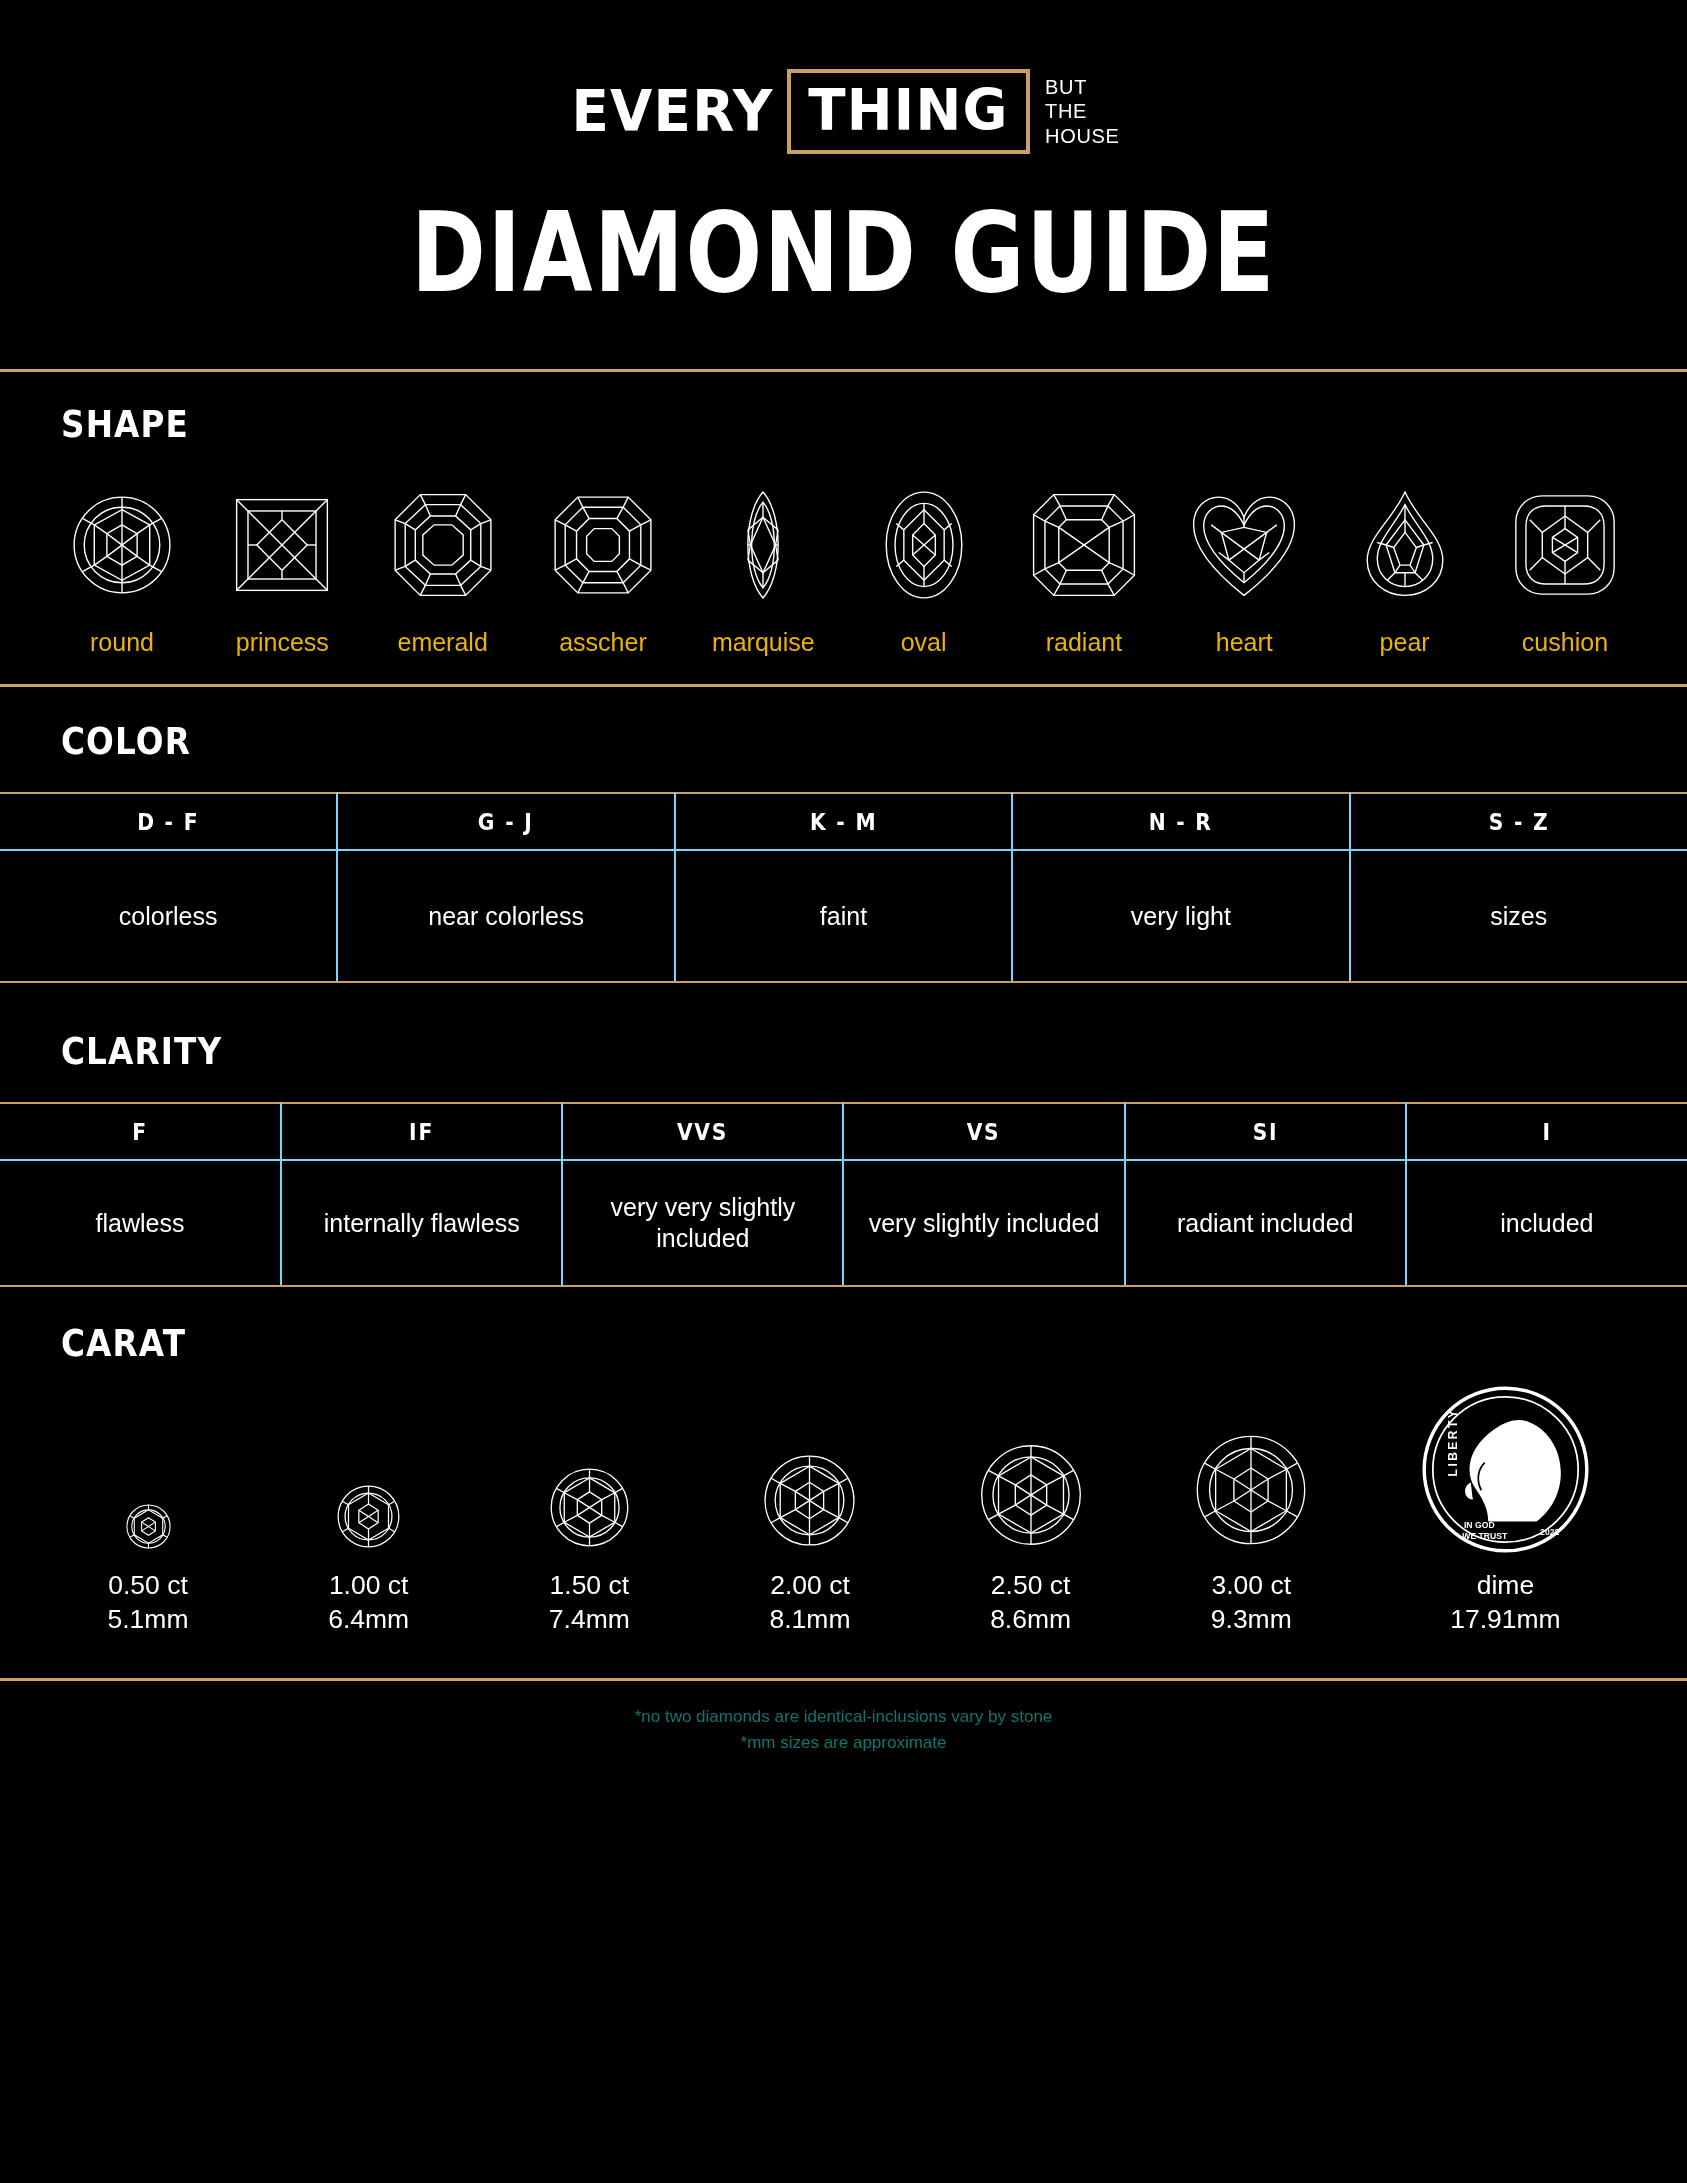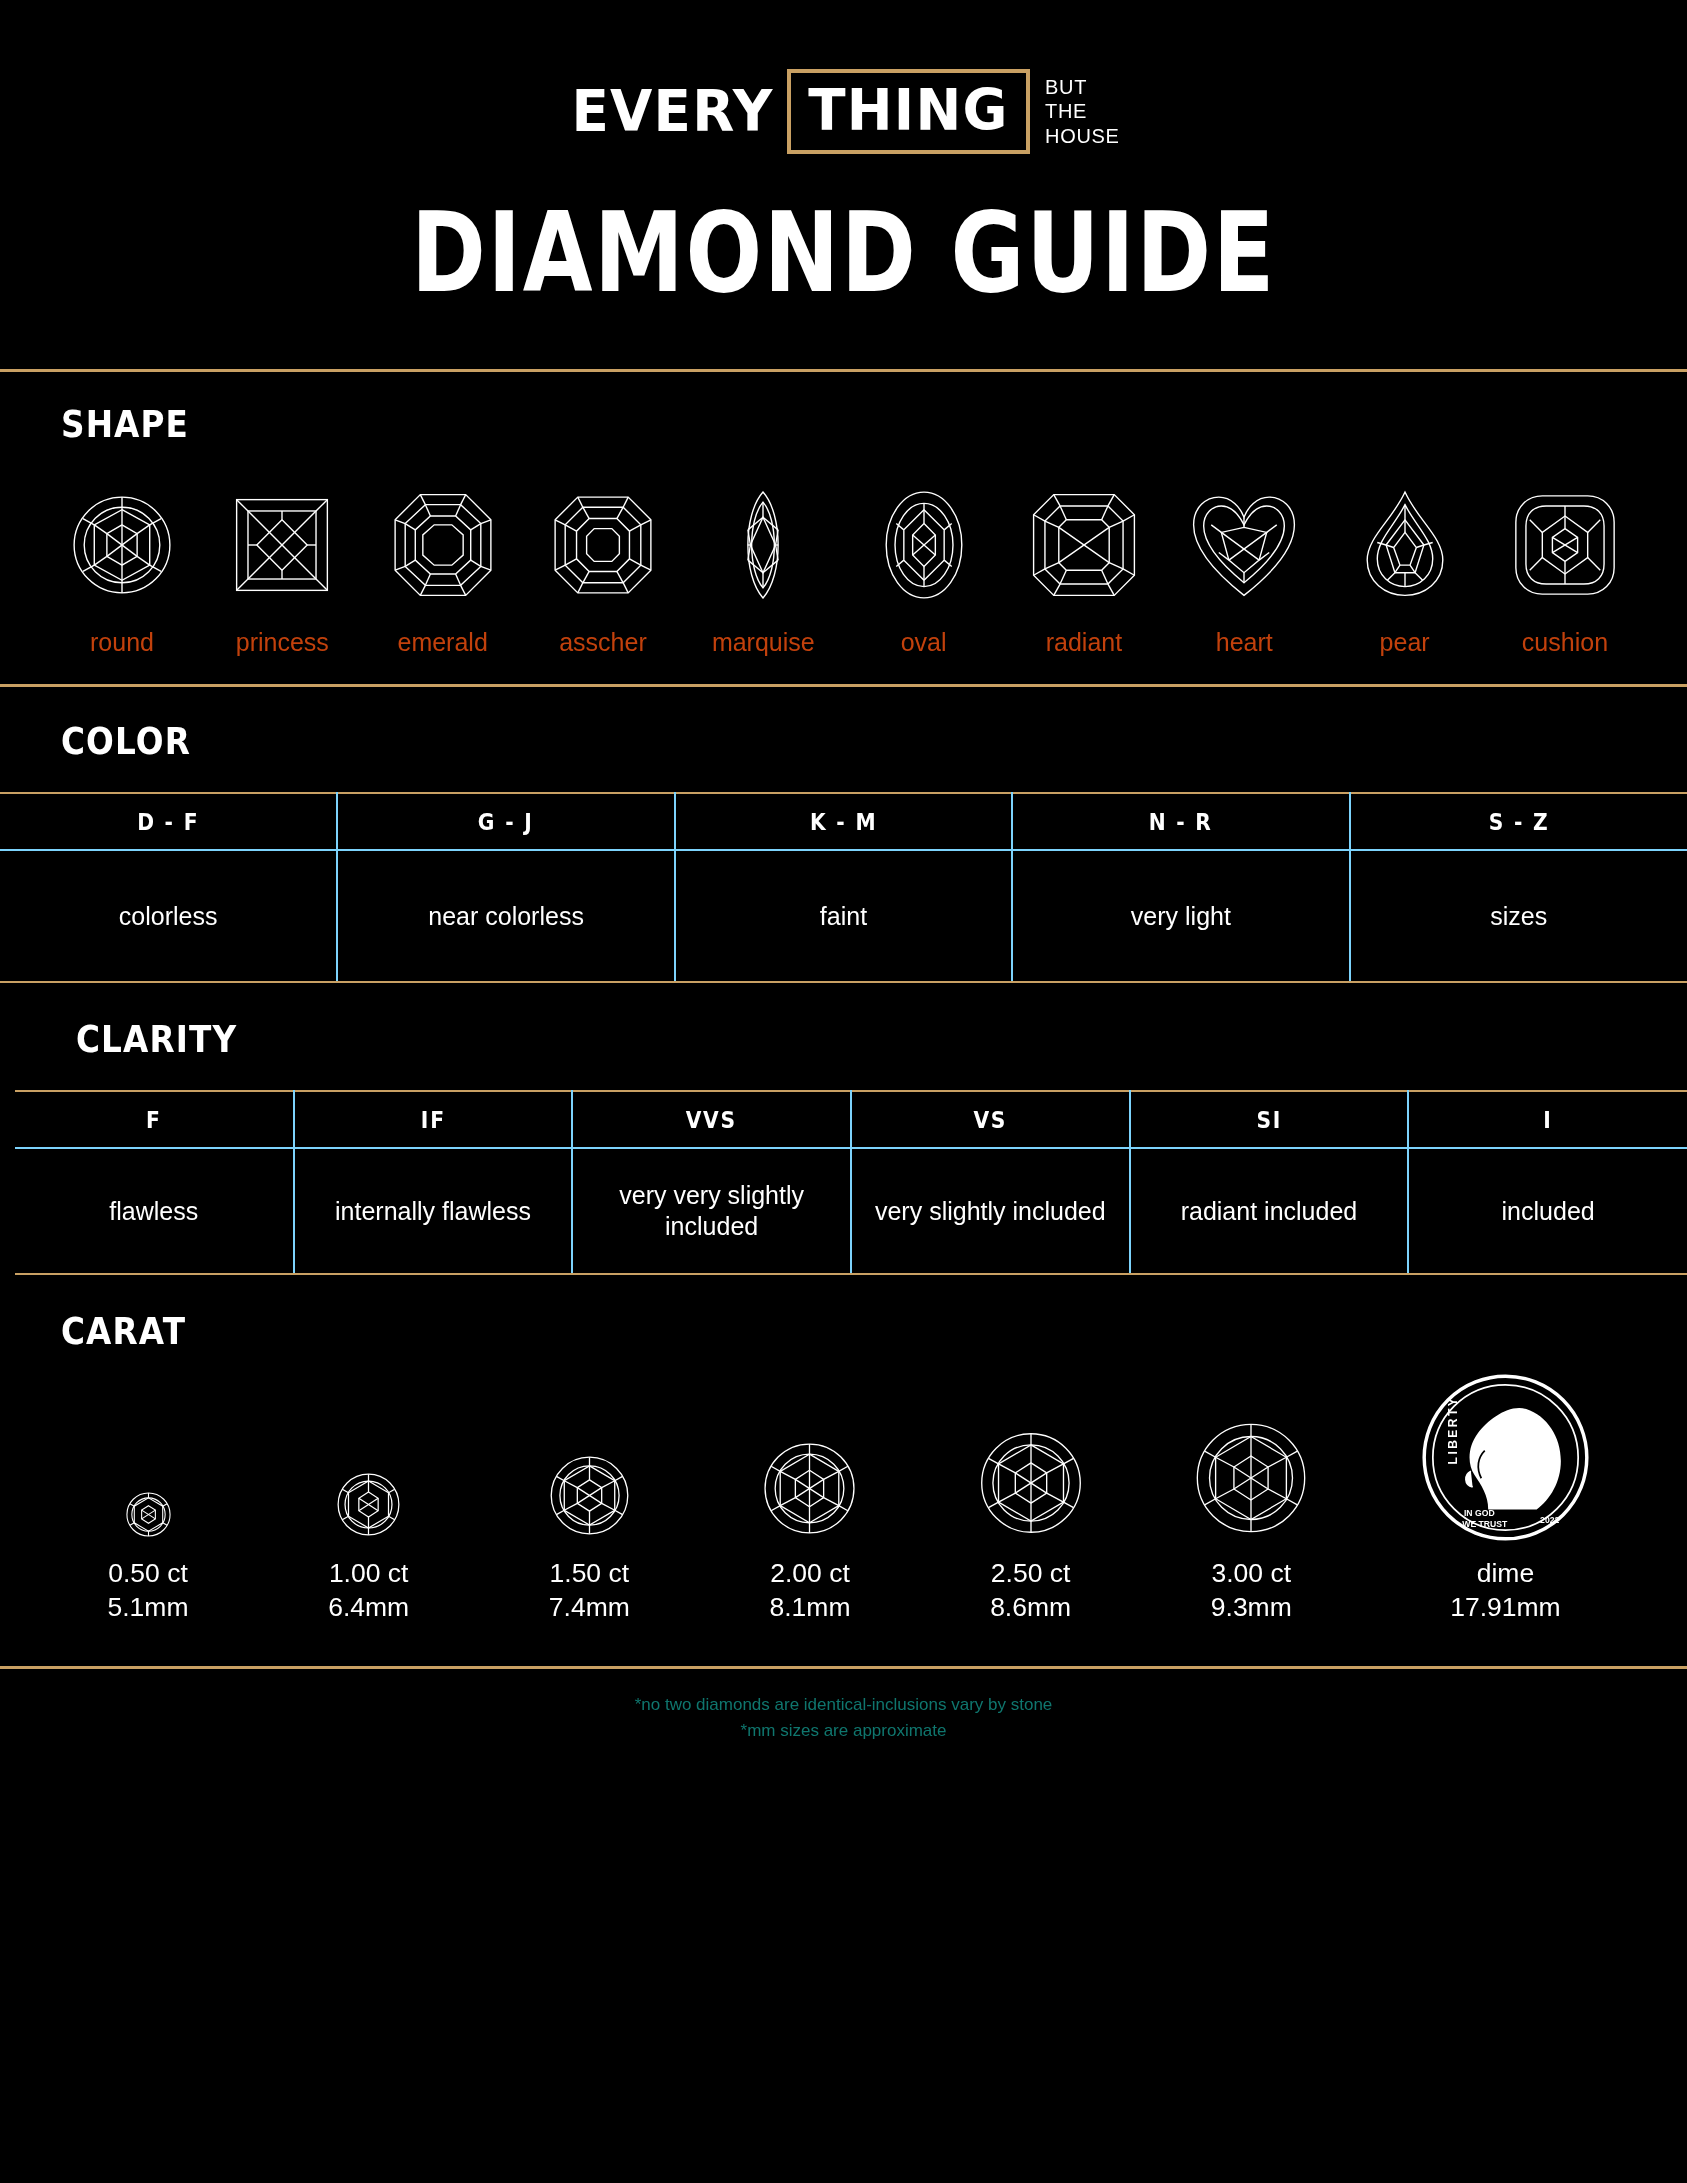--- a/index.html
+++ b/index.html
@@ -108,21 +108,21 @@
   .shape-cell {
     width: 140px;
     display: flex;
     flex-direction: column;
     align-items: center;
   }
   .shape-svg { display:block; }
   .shape-label {
     margin-top: 20px;
     font-size: 25px;
-    color: #c2410c;
+    color: #eab308;
     font-family: "Liberation Sans", sans-serif;
     text-align: right;
   }
 
   
   .tbl {
     width: 100%;
     border-collapse: collapse;
     table-layout: fixed;
     margin-top: 29px;
@@ -494,21 +494,21 @@
         <td>colorless</td>
         <td>near colorless</td>
         <td>faint</td>
         <td>very light</td>
         <td>sizes</td>
       </tr>
     </tbody>
       </table>
   </div>
 
-  <div class="section" style="padding-top:34px;margin-left:15px;">
+  <div class="section" style="padding-top:46px;">
     <div class="sec-title">CLARITY</div>
     <table class="tbl clarity-tbl">
       <tbody>
           <tr>
         <th>F</th>
         <th>IF</th>
         <th>VVS</th>
         <th>VS</th>
         <th>SI</th>
         <th>I</th>

